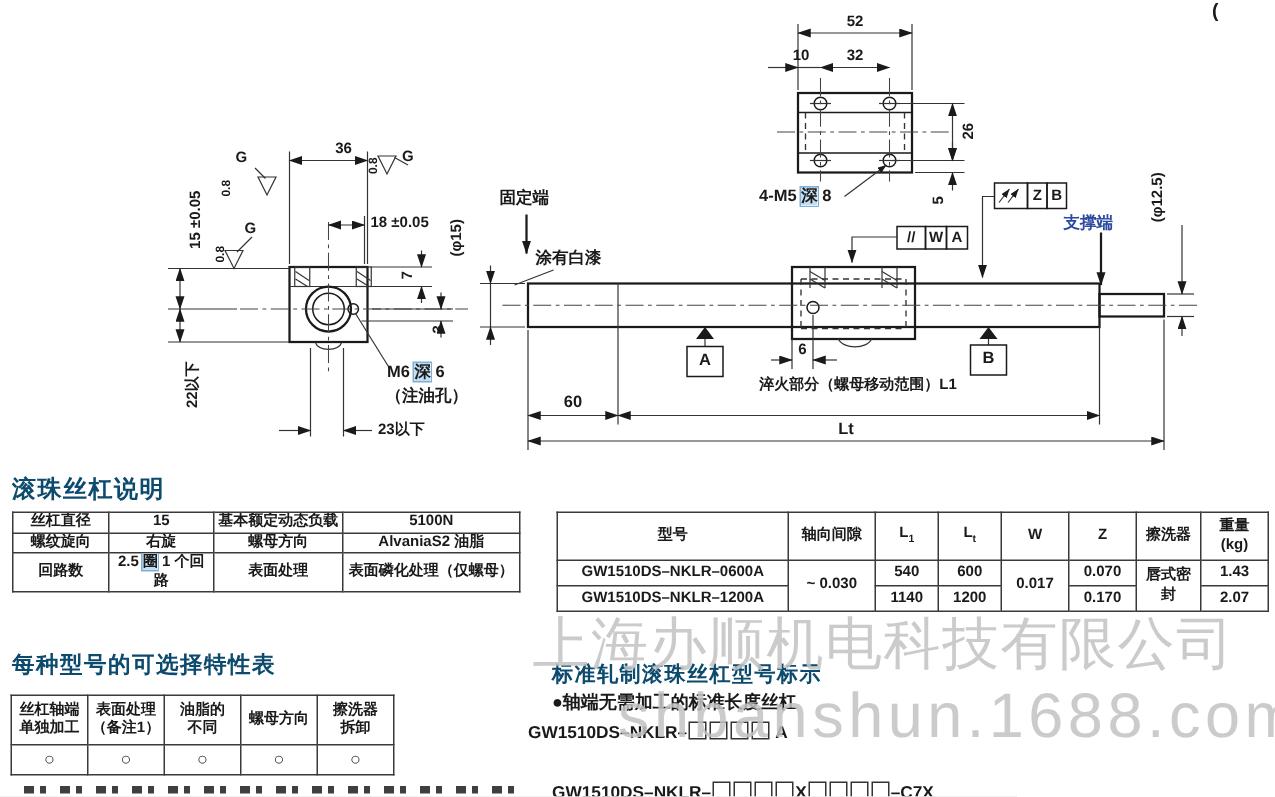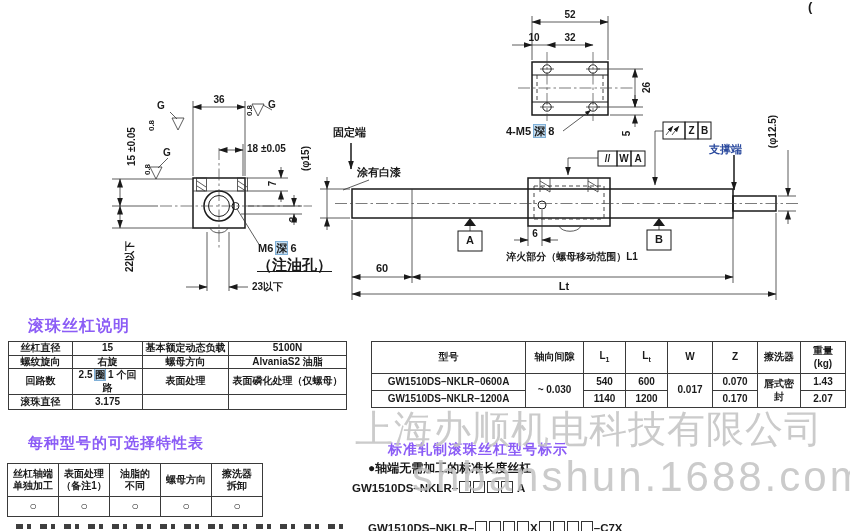--- a/index.html
+++ b/index.html
@@ -8,25 +8,25 @@
   svg .o{stroke:#1a1a1a;stroke-width:1.5;fill:none;}
   svg .m{stroke:#1a1a1a;stroke-width:1;fill:none;}
   svg .t{stroke:#333;stroke-width:.8;fill:none;}
   svg .t2{stroke:#1a1a1a;stroke-width:1.5;fill:none;}
   svg .cl{stroke:#444;stroke-width:.7;fill:none;stroke-dasharray:12 3 2.5 3;}
   svg .hd{stroke:#333;stroke-width:.9;fill:none;stroke-dasharray:4 3;}
   .lbl{position:absolute;font-weight:600;font-size:10px;line-height:13px;white-space:nowrap;color:#1a1a1a;z-index:3;}
   .c{text-align:center;}
   .rot{transform:rotate(-90deg);}
   .f11{font-size:11px;}
-  .f9{font-size:15px;text-decoration:underline;}
+  .f9{font-size:11px;}
   .f8{font-size:8px;}
   .hl{background:#c5def2;box-shadow:0 0 0 1px #7fb0d8;}
   .blue{color:#2b4a9e;}
-  .title{position:absolute;font-weight:700;color:#8b5cf6;z-index:3;letter-spacing:1px;margin-left:20px;}
+  .title{position:absolute;font-weight:700;color:#0c4a6e;z-index:3;letter-spacing:1px;}
   .tbl{position:absolute;border-collapse:collapse;z-index:3;table-layout:fixed;}
   .tbl td{border:1px solid #3a3a3a;font-size:10px;font-weight:600;text-align:center;
           padding:0 2px;line-height:1.25;color:#1a1a1a;overflow:hidden;}
   .pre{white-space:pre-line;}
   .wm{position:absolute;color:#c3c3c3;opacity:.85;pointer-events:none;z-index:40;white-space:nowrap;font-weight:400;}
   .codeline{position:absolute;font-size:11.5px;font-weight:600;z-index:3;white-space:nowrap;}
   .box{display:inline-block;width:10px;height:10px;border:1px solid #333;margin:0 1px;vertical-align:-1px;background:#fff;}
   .cutnote{position:absolute;left:16px;top:524px;width:330px;height:5px;z-index:3;
      background:repeating-linear-gradient(90deg,#3f3f3f 0 7px,transparent 7px 11px,#3f3f3f 11px 15px,transparent 15px 24px);}
 </style>
@@ -178,21 +178,21 @@
       <line x1="352" y1="220" x2="352" y2="300" class="t"></line>
       <line x1="412" y1="218" x2="412" y2="283" class="t"></line>
       <line x1="733" y1="218" x2="733" y2="283" class="t"></line>
       <line x1="776" y1="213" x2="776" y2="300" class="t"></line>
       <line x1="352" y1="277" x2="412" y2="277" class="t" marker-start="url(#arr)" marker-end="url(#arr)"></line>
       <line x1="412" y1="277" x2="733" y2="277" class="t" marker-start="url(#arr)" marker-end="url(#arr)"></line>
       <line x1="352" y1="294" x2="776" y2="294" class="t" marker-start="url(#arr)" marker-end="url(#arr)"></line>
     </g>
   </svg>
 
-  <div class="lbl c" style="left:205px;top:93px;width:28px">36</div>
+  <div class="lbl c" style="left:215px;top:93px;width:28px">36</div>
   <div class="lbl" style="left:247px;top:142px">18 ±0.05</div>
   <div class="lbl c rot" style="left:262px;top:177px;width:20px">7</div>
   <div class="lbl c rot" style="left:285px;top:213px;width:16px">3</div>
   <div class="lbl c rot" style="left:101px;top:140px;width:60px">15 ±0.05</div>
   <div class="lbl c rot" style="left:99px;top:250px;width:60px">22以下</div>
   <div class="lbl" style="left:252px;top:280px">23以下</div>
   <div class="lbl f11" style="left:258px;top:242px"><span>M6 </span><span class="hl">深</span><span> 6</span></div>
   <div class="lbl f9" style="left:257px;top:258px">（注油孔）</div>
   <div class="lbl" style="left:157px;top:99px">G</div>
   <div class="lbl" style="left:163px;top:146px">G</div>
@@ -245,26 +245,20 @@
       <td>螺纹旋向</td>
       <td>右旋</td>
       <td>螺母方向</td>
       <td>AlvaniaS2 油脂</td>
     </tr>
     <tr>
       <td>回路数</td>
       <td><span>2.5 </span><span class="hl">圈</span><span> 1 个回路</span></td>
       <td>表面处理</td>
       <td>表面磷化处理（仅螺母）</td>
-    </tr>
-    <tr style="height:15px">
-      <td>滚珠直径</td>
-      <td>3.175</td>
-      <td></td>
-      <td></td>
     </tr>
   </tbody>
     </table>
 
   <table class="tbl" style="left:371px;top:341px;width:474px">
     <colgroup>
         <col style="width:154px">
         <col style="width:58px">
         <col style="width:42px">
         <col style="width:42px">

